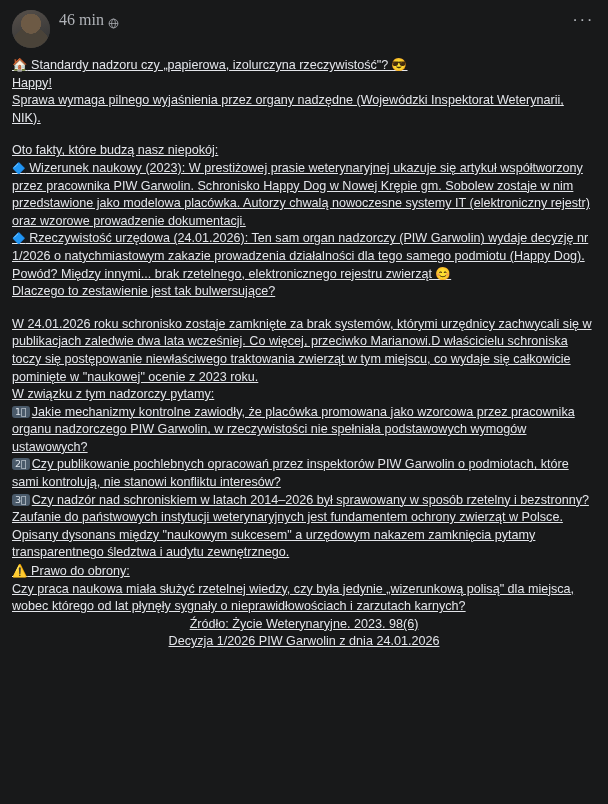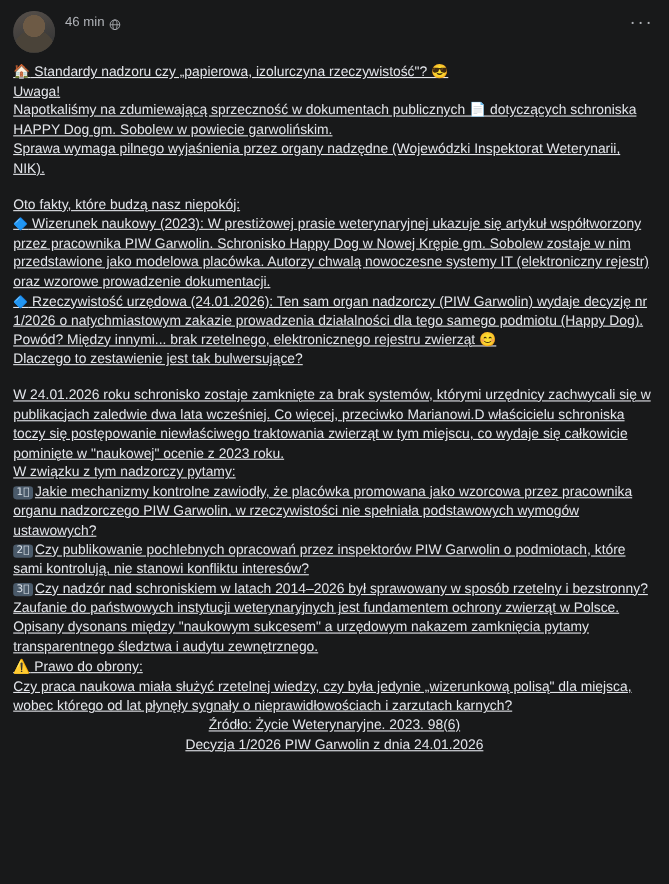--- a/index.html
+++ b/index.html
@@ -55,23 +55,24 @@
     line-height: 17px;
     letter-spacing: .1px;
   }
   .meta-row {
     display: flex;
     align-items: center;
     gap: 4px;
     margin-top: 2px;
   }
   .timestamp {
-    font-size: 12px;
+    font-size: 16px;
     color: #b0b3b8;
     line-height: 14px;
+    font-family: Liberation Serif, serif;
   }
   .globe-icon {
     width: 11px;
     height: 11px;
     display: inline-block;
   }
   .more-btn {
     flex: 0 0 auto;
     color: #b0b3b8;
     font-size: 17px;
@@ -147,23 +148,22 @@
       </div>
     </div>
     <div class="more-btn">···</div>
   </div>
 
   <div class="post-body">
 
     <p class="para"><span class="emoji">🏠</span><span> Standardy nadzoru czy „papierowa, izolurczyna rzeczywistość"? 😎</span></p>
 
 
-    <p class="para">Uwaga!</p>
-
-    <p class="para">Napotkaliśmy na zdumiewającą sprzeczność w dokumentach publicznych 📄 dotyczących schroniska HAPPY Dog gm. Sobolew w powiecie garwolińskim.</p>
+    <p class="para">Happy!</p>
+
 
     <p class="para">Sprawa wymaga pilnego wyjaśnienia przez organy nadzędne (Wojewódzki Inspektorat Weterynarii, NIK).</p>
 
     <div class="spacer"></div>
 
     <p class="para">Oto fakty, które budzą nasz niepokój:</p>
 
     <p class="para"><span class="diamond">🔷</span><span> Wizerunek naukowy (2023): W prestiżowej prasie weterynaryjnej ukazuje się artykuł współtworzony przez pracownika PIW Garwolin. Schronisko Happy Dog  w Nowej Krępie gm. Sobolew  zostaje w nim przedstawione jako modelowa placówka. Autorzy chwalą nowoczesne systemy IT (elektroniczny rejestr) oraz wzorowe prowadzenie dokumentacji.</span></p>
 
     <p class="para"><span class="diamond">🔷</span><span> Rzeczywistość urzędowa (24.01.2026): Ten sam organ  nadzorczy (PIW Garwolin) wydaje decyzję nr 1/2026 o natychmiastowym zakazie prowadzenia działalności dla tego samego podmiotu (Happy Dog).</span></p>

